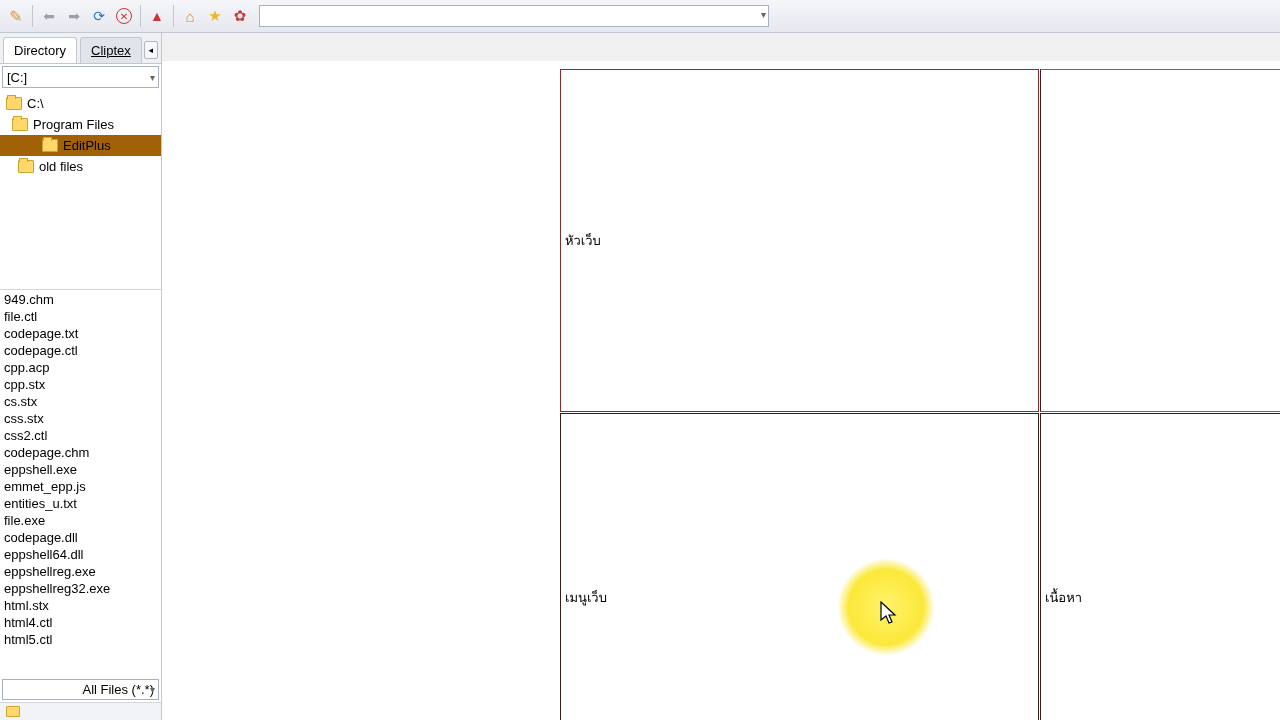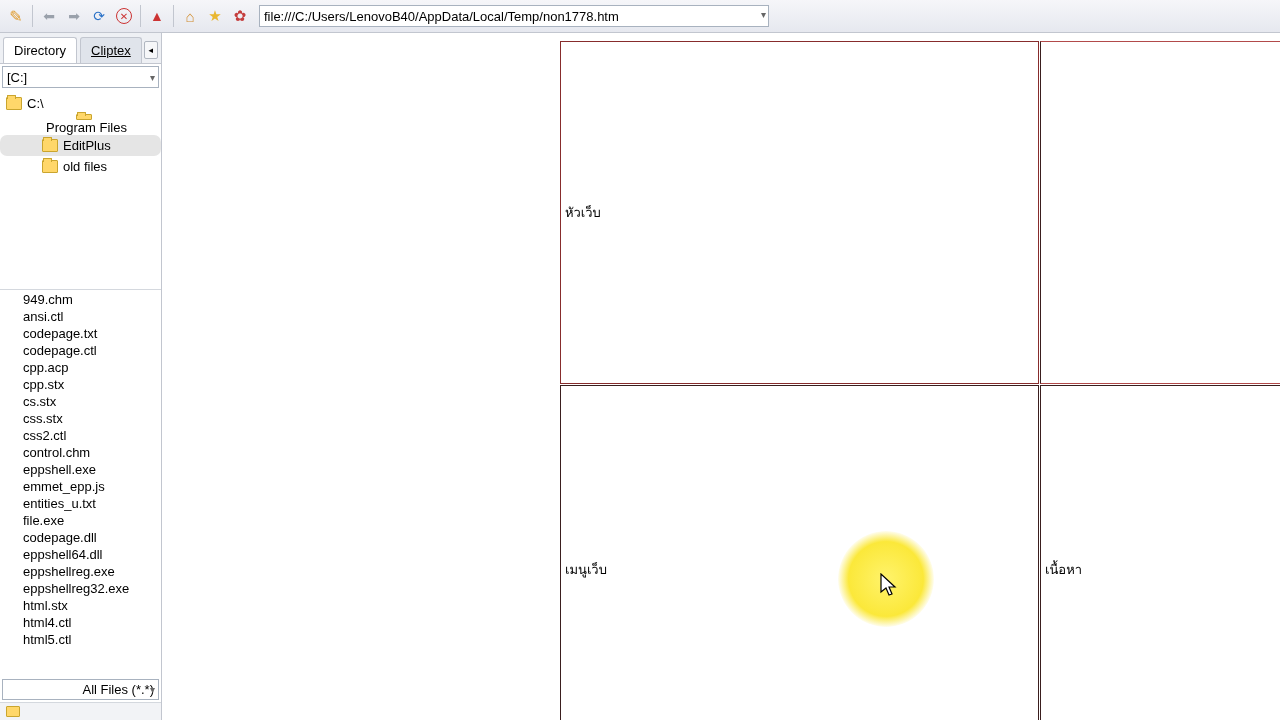--- a/index.html
+++ b/index.html
@@ -17,31 +17,31 @@
 .main { display: flex; height: calc(720px - 33px); }
 .side { width: 162px; border-right: 1px solid #c2c6cf; display: flex; flex-direction: column; background: #fff; }
 .tabs { display: flex; align-items: flex-end; height: 31px; border-bottom: 1px solid #c2c6cf; background: #eef0f4; }
 .tab { padding: 5px 10px; border: 1px solid #c2c6cf; border-bottom: none; background: #fff; border-top-left-radius: 3px; border-top-right-radius: 3px; margin-left: 3px; cursor: pointer; }
 .tab.inactive { background: #e0e4eb; text-decoration: underline; }
 .tabexp { width: 14px; height: 18px; border: 1px solid #b0b6c0; margin-left: 2px; margin-bottom: 4px; font-size: 9px; display:flex; align-items:center; justify-content:center; cursor:pointer; background:#f6f7f9; border-radius:2px;}
 .drive { height: 22px; margin: 2px; border: 1px solid #a8b2bf; display:flex; align-items:center; padding:0 4px; position:relative; cursor:pointer; }
 .drive-drop { position:absolute; right:3px; font-size:10px; color:#666; }
 .tree { flex: 0 0 200px; overflow:auto; padding:3px 0; border-bottom:1px solid #d4d8de;}
 .tree-item { display:flex; align-items:center; height:21px; cursor:pointer; padding-left:6px; }
-.tree-item.sel { background:#e5e5e5;border-radius:7px; }
+.tree-item.sel { background:#a16207; }
 .folder { width:16px; height:13px; background:#ffd76a; border:1px solid #caa52e; border-radius:1px; margin-right:5px; position:relative; }
 .folder.closed::before{content:"";position:absolute;top:-3px;left:0;width:7px;height:3px;background:#ffd76a;border:1px solid #caa52e;border-bottom:none;border-radius:1px 1px 0 0;}
-.filelist { flex:1; overflow-y:scroll; padding:1px 2px;margin-left:19px; }
+.filelist { flex:1; overflow-y:scroll; padding:1px 2px; }
 .file-item { height:17px; display:flex; align-items:center; padding-left:2px; cursor:pointer; }
 .filter { height:21px; margin:2px; border:1px solid #a8b2bf; display:flex; align-items:center; padding:0 4px; position:relative; cursor:pointer;justify-content:flex-end; }
 .bottom-strip{height:18px;background:#f2f3f6;border-top:1px solid #d4d8de;display:flex;align-items:center;padding-left:6px;}
 .mini-folder{width:14px;height:11px;background:#ffd76a;border:1px solid #caa52e;border-radius:1px;}
 
 
-.content { flex:1; background:#fff; position:relative; overflow:hidden; }
+.content { flex:1; background:#fff; position:relative; overflow:hidden;margin-top:28px; }
 .preview { position:absolute; left:0; top:0; right:0; bottom:0; }
 .cellbox { position:absolute; border:1px solid #3a1e1e; display:flex; align-items:center; padding-left:4px; font-size:16px; }
 .cell-head { left:398px; top:8px; width:479px; height:343px; border-color:#872c2c; }
 .cell-menu { left:398px; top:352px; width:479px; height:368px; }
 .cell-body { left:878px; top:352px; width:402px; height:368px; }
 .cell-top-right { left:878px; top:8px; width:402px; height:343px; border-color:#b24a4a; border-left:1px solid #3a1e1e; }
 
 
 .highlight { position:absolute; left:676px; top:498px; width:96px; height:96px; border-radius:50%; background:radial-gradient(circle,#fff36b 0%,#fbe83a 55%,rgba(251,232,58,0) 72%); pointer-events:none; }
 .cursor { position:absolute; left:718px; top:540px; width:18px; height:26px; pointer-events:none; }
@@ -91,65 +91,64 @@
   <div class="tbtn">
       <span class="ico-home">⌂</span>
     </div>
   <div class="tbtn">
       <span class="ico-star">★</span>
     </div>
   <div class="tbtn">
       <span class="ico-starx">✿</span>
     </div>
   <div class="addr">
-    <input value="file:///C:/Users/LenovoB40/AppData/Local/Temp/non1778.htm" style="">
     <span class="addr-drop">▾</span>
   </div>
 </div>
 
 <div class="main">
   <div class="side">
     <div class="tabs">
       <div class="tab">Directory</div>
       <div class="tab inactive">Cliptex</div>
       <div class="tabexp">◂</div>
     </div>
     <div class="drive">
       <span>[C:]</span>
       <span class="drive-drop">▾</span>
     </div>
     <div class="tree" id="tree">
         <div class="tree-item" style="padding-left: 6px;">
           <span class="folder closed"></span>
           <span>C:\</span>
         </div>
-        <div class="tree-item" style="padding-left: 12px; flex-direction: column;">
+        <div class="tree-item" style="padding-left: 12px;">
           <span class="folder closed"></span>
           <span>Program Files</span>
         </div>
         <div class="tree-item sel" style="padding-left: 42px;">
           <span class="folder closed"></span>
           <span>EditPlus</span>
         </div>
-        <div class="tree-item" style="padding-left: 42px;">
+        <div class="tree-item" style="padding-left: 18px;">
           <span class="folder closed"></span>
           <span>old files</span>
         </div>
       </div>
     <div class="filelist" id="filelist">
         <div class="file-item">949.chm</div>
-        <div class="file-item">ansi.ctl</div>
+        <div class="file-item">file.ctl</div>
         <div class="file-item">codepage.txt</div>
         <div class="file-item">codepage.ctl</div>
         <div class="file-item">cpp.acp</div>
         <div class="file-item">cpp.stx</div>
         <div class="file-item">cs.stx</div>
         <div class="file-item">css.stx</div>
         <div class="file-item">css2.ctl</div>
-        <div class="file-item">control.chm</div>
+        <div class="file-item">codepage.chm</div>
         <div class="file-item">eppshell.exe</div>
         <div class="file-item">emmet_epp.js</div>
         <div class="file-item">entities_u.txt</div>
         <div class="file-item">file.exe</div>
         <div class="file-item">codepage.dll</div>
         <div class="file-item">eppshell64.dll</div>
         <div class="file-item">eppshellreg.exe</div>
         <div class="file-item">eppshellreg32.exe</div>
         <div class="file-item">html.stx</div>
         <div class="file-item">html4.ctl</div>

